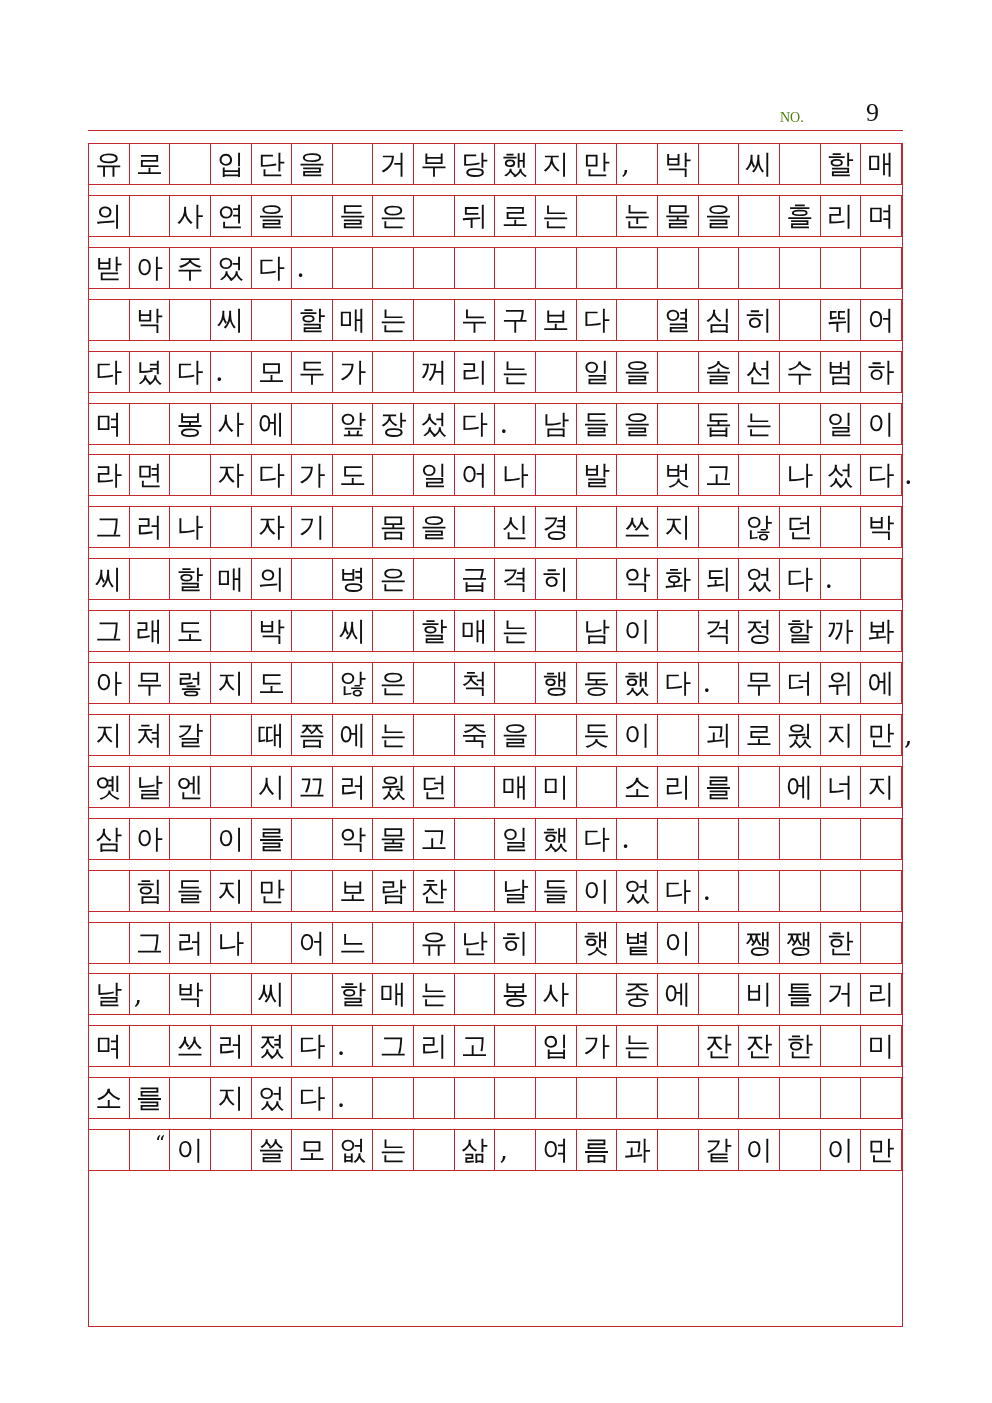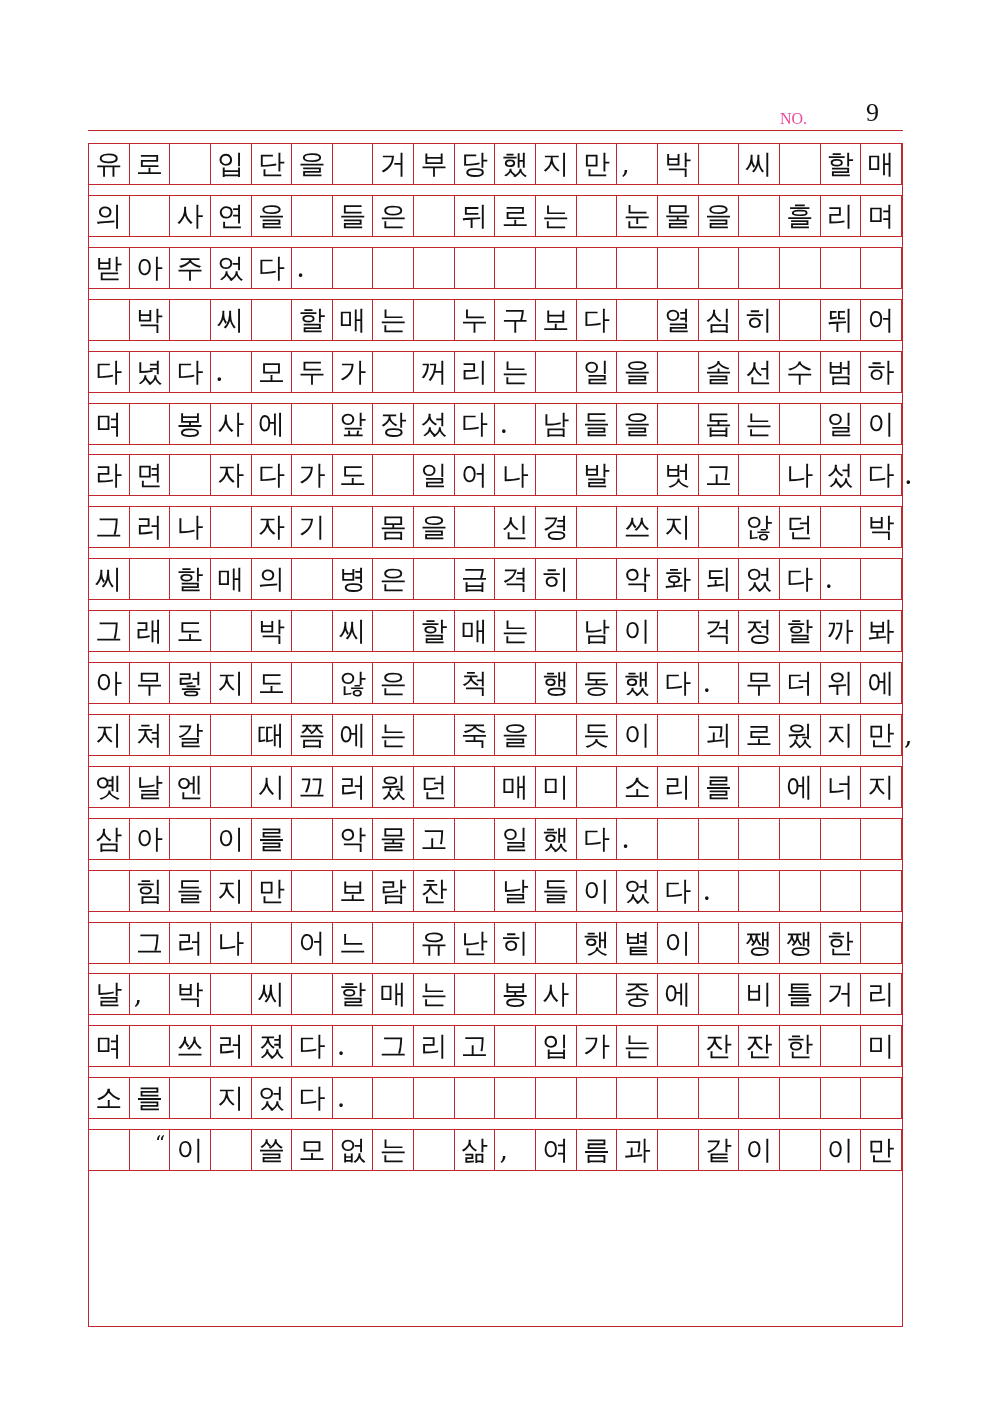--- a/index.html
+++ b/index.html
@@ -1,19 +1,19 @@
 <!DOCTYPE html>
 <html><head>
 <meta charset="utf-8">
 <style>
   html, body { margin: 0; padding: 0; background: #ffffff; }
   body { width: 992px; height: 1403px; position: relative; overflow: hidden;
          font-family: "DejaVu Serif", "Liberation Serif", serif; }
   .page-no { position: absolute; top: 98px; left: 780px; width: 124px; height: 30px; }
-  .no-label { position: absolute; left: 0; top: 12px; font-size: 16px; color: #ec4899;
+  .no-label { position: absolute; left: 0; top: 12px; font-size: 14px; color: #4d7c0f;
               font-family: "Liberation Serif", serif; }
   .no-value { position: absolute; left: 86px; top: 0; font-size: 26px; color: #111;
               font-family: "Liberation Serif", serif; }
   .header-rule { position: absolute; left: 88px; top: 130px; width: 815px; height: 0;
                  border-top: 1.5px solid #c0282d; }
   .sheet { position: absolute; left: 88px; top: 143px; width: 813px; height: 1183px;
            border-left: 1.5px solid #c0282d; border-right: 1.5px solid #c0282d;
            border-bottom: 1.5px solid #c0282d; }
   .row { position: absolute; left: 0; width: 813px; height: 40px;
          border-top: 1.5px solid #c0282d; border-bottom: 1.5px solid #c0282d;

